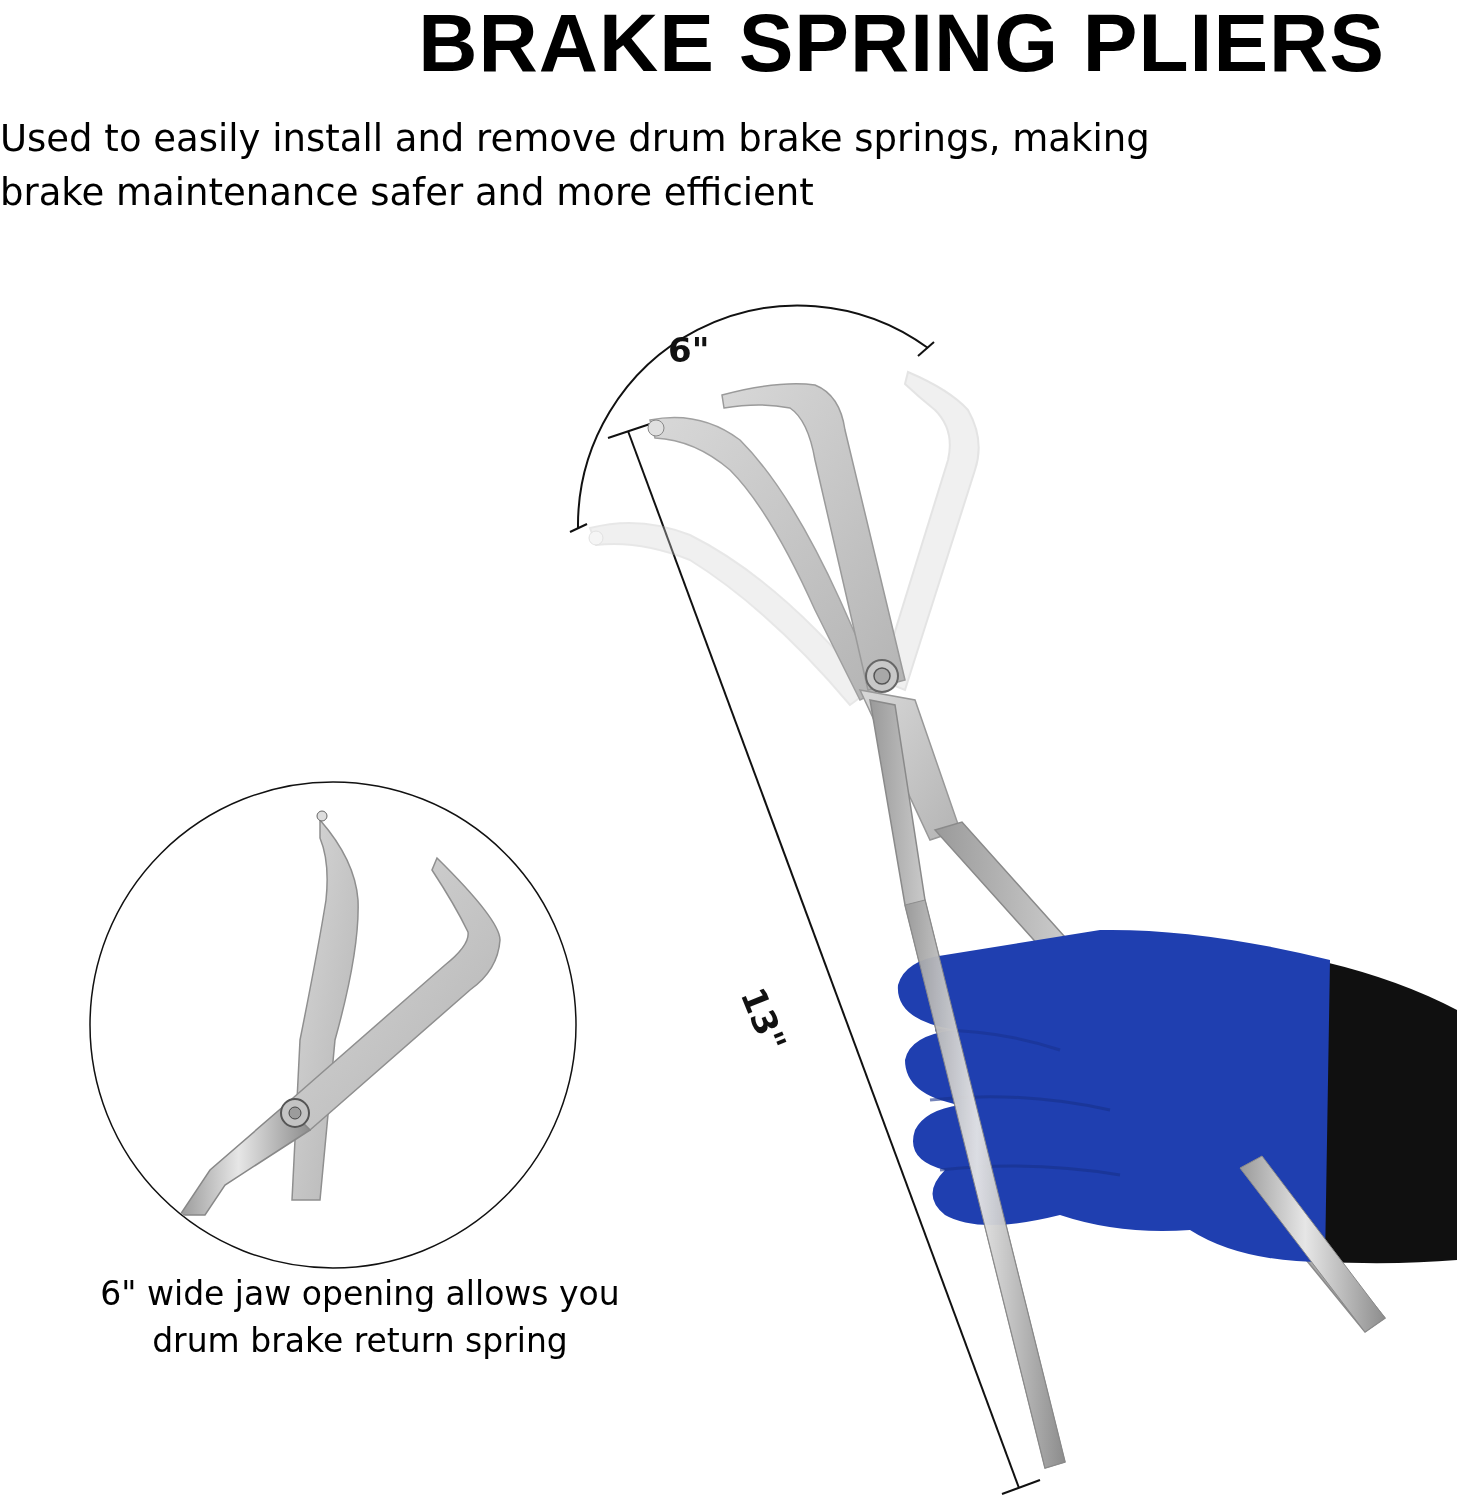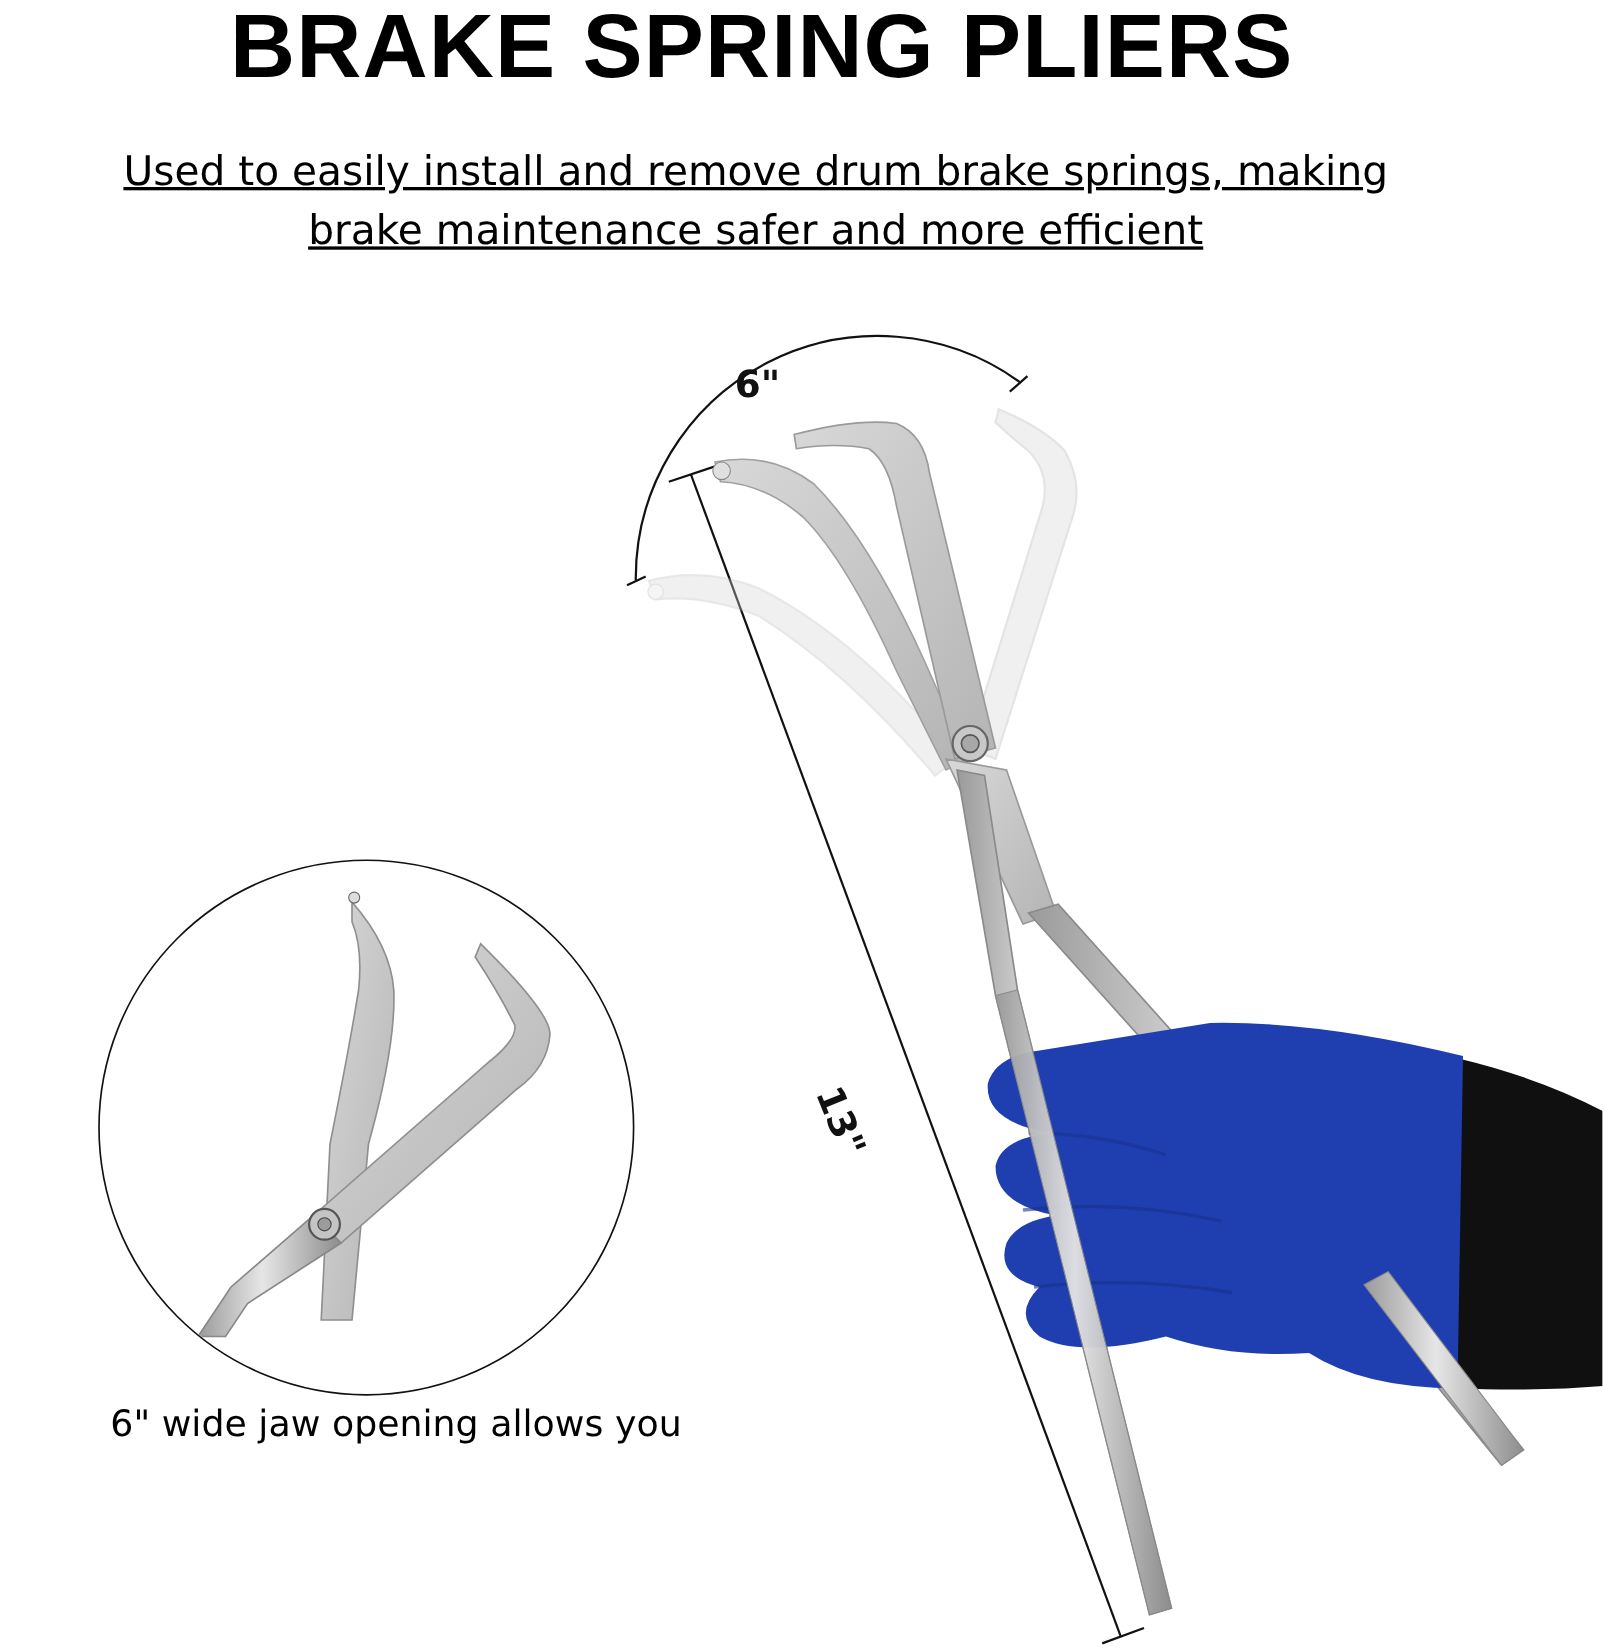--- a/index.html
+++ b/index.html
@@ -1,23 +1,23 @@
 <!DOCTYPE html>
 <html><head>
   <meta charset="utf-8">
   <style>
     html, body { margin: 0; padding: 0; background: #ffffff; }
     body { width: 1457px; height: 1500px; position: relative; overflow: hidden;
            font-family: "DejaVu Sans", "Liberation Sans", sans-serif; color: #000; }
-    .title { position: absolute; left: 0; top: 2px; width: 1385px; text-align: center;
+    .title { position: absolute; left: 0; top: 2px; width: 1385px; text-align: right;
              font-family: "Liberation Sans", "DejaVu Sans", sans-serif; font-weight: 700;
              font-size: 82px; letter-spacing: 1px; line-height: 82px; margin: 0; }
-    .subtitle { position: absolute; left: 0; top: 112px; width: 1340px; text-align: center;
+    .subtitle { position: absolute; left: 0; top: 112px; width: 1340px; 
                 font-family: "DejaVu Sans", sans-serif; font-size: 37px; line-height: 54px;
-                margin: 17px; text-decoration: underline; }
+                margin: 0; }
     .subtitle span { display: block; }
     .stage { position: absolute; left: 0; top: 0; width: 1457px; height: 1500px; }
     .dim-label { position: absolute; font-family: "DejaVu Sans", sans-serif; font-weight: 700;
                  color: #111; font-size: 34px; }
     .dim-6 { left: 668px; top: 330px; }
     .dim-13 { left: 770px; top: 982px; transform: rotate(68deg); transform-origin: left top; }
     .caption { position: absolute; left: 60px; top: 1270px; width: 600px; text-align: center;
                font-family: "DejaVu Sans", sans-serif; font-size: 33px; line-height: 47px; margin: 0; }
     .caption span { display: block; }
   </style>
@@ -109,13 +109,14 @@
       <circle cx="295" cy="1113" r="6" fill="#9c9c9c" stroke="#444" stroke-width="1"></circle>
     </g>
   </g>
 </svg>
 
 <div class="dim-label dim-6">6"</div>
 <div class="dim-label dim-13">13"</div>
 
 <p class="caption">
   <span>6" wide jaw opening allows you</span>
+  <span>drum brake return spring</span>
 </p>
 
 </body></html>

